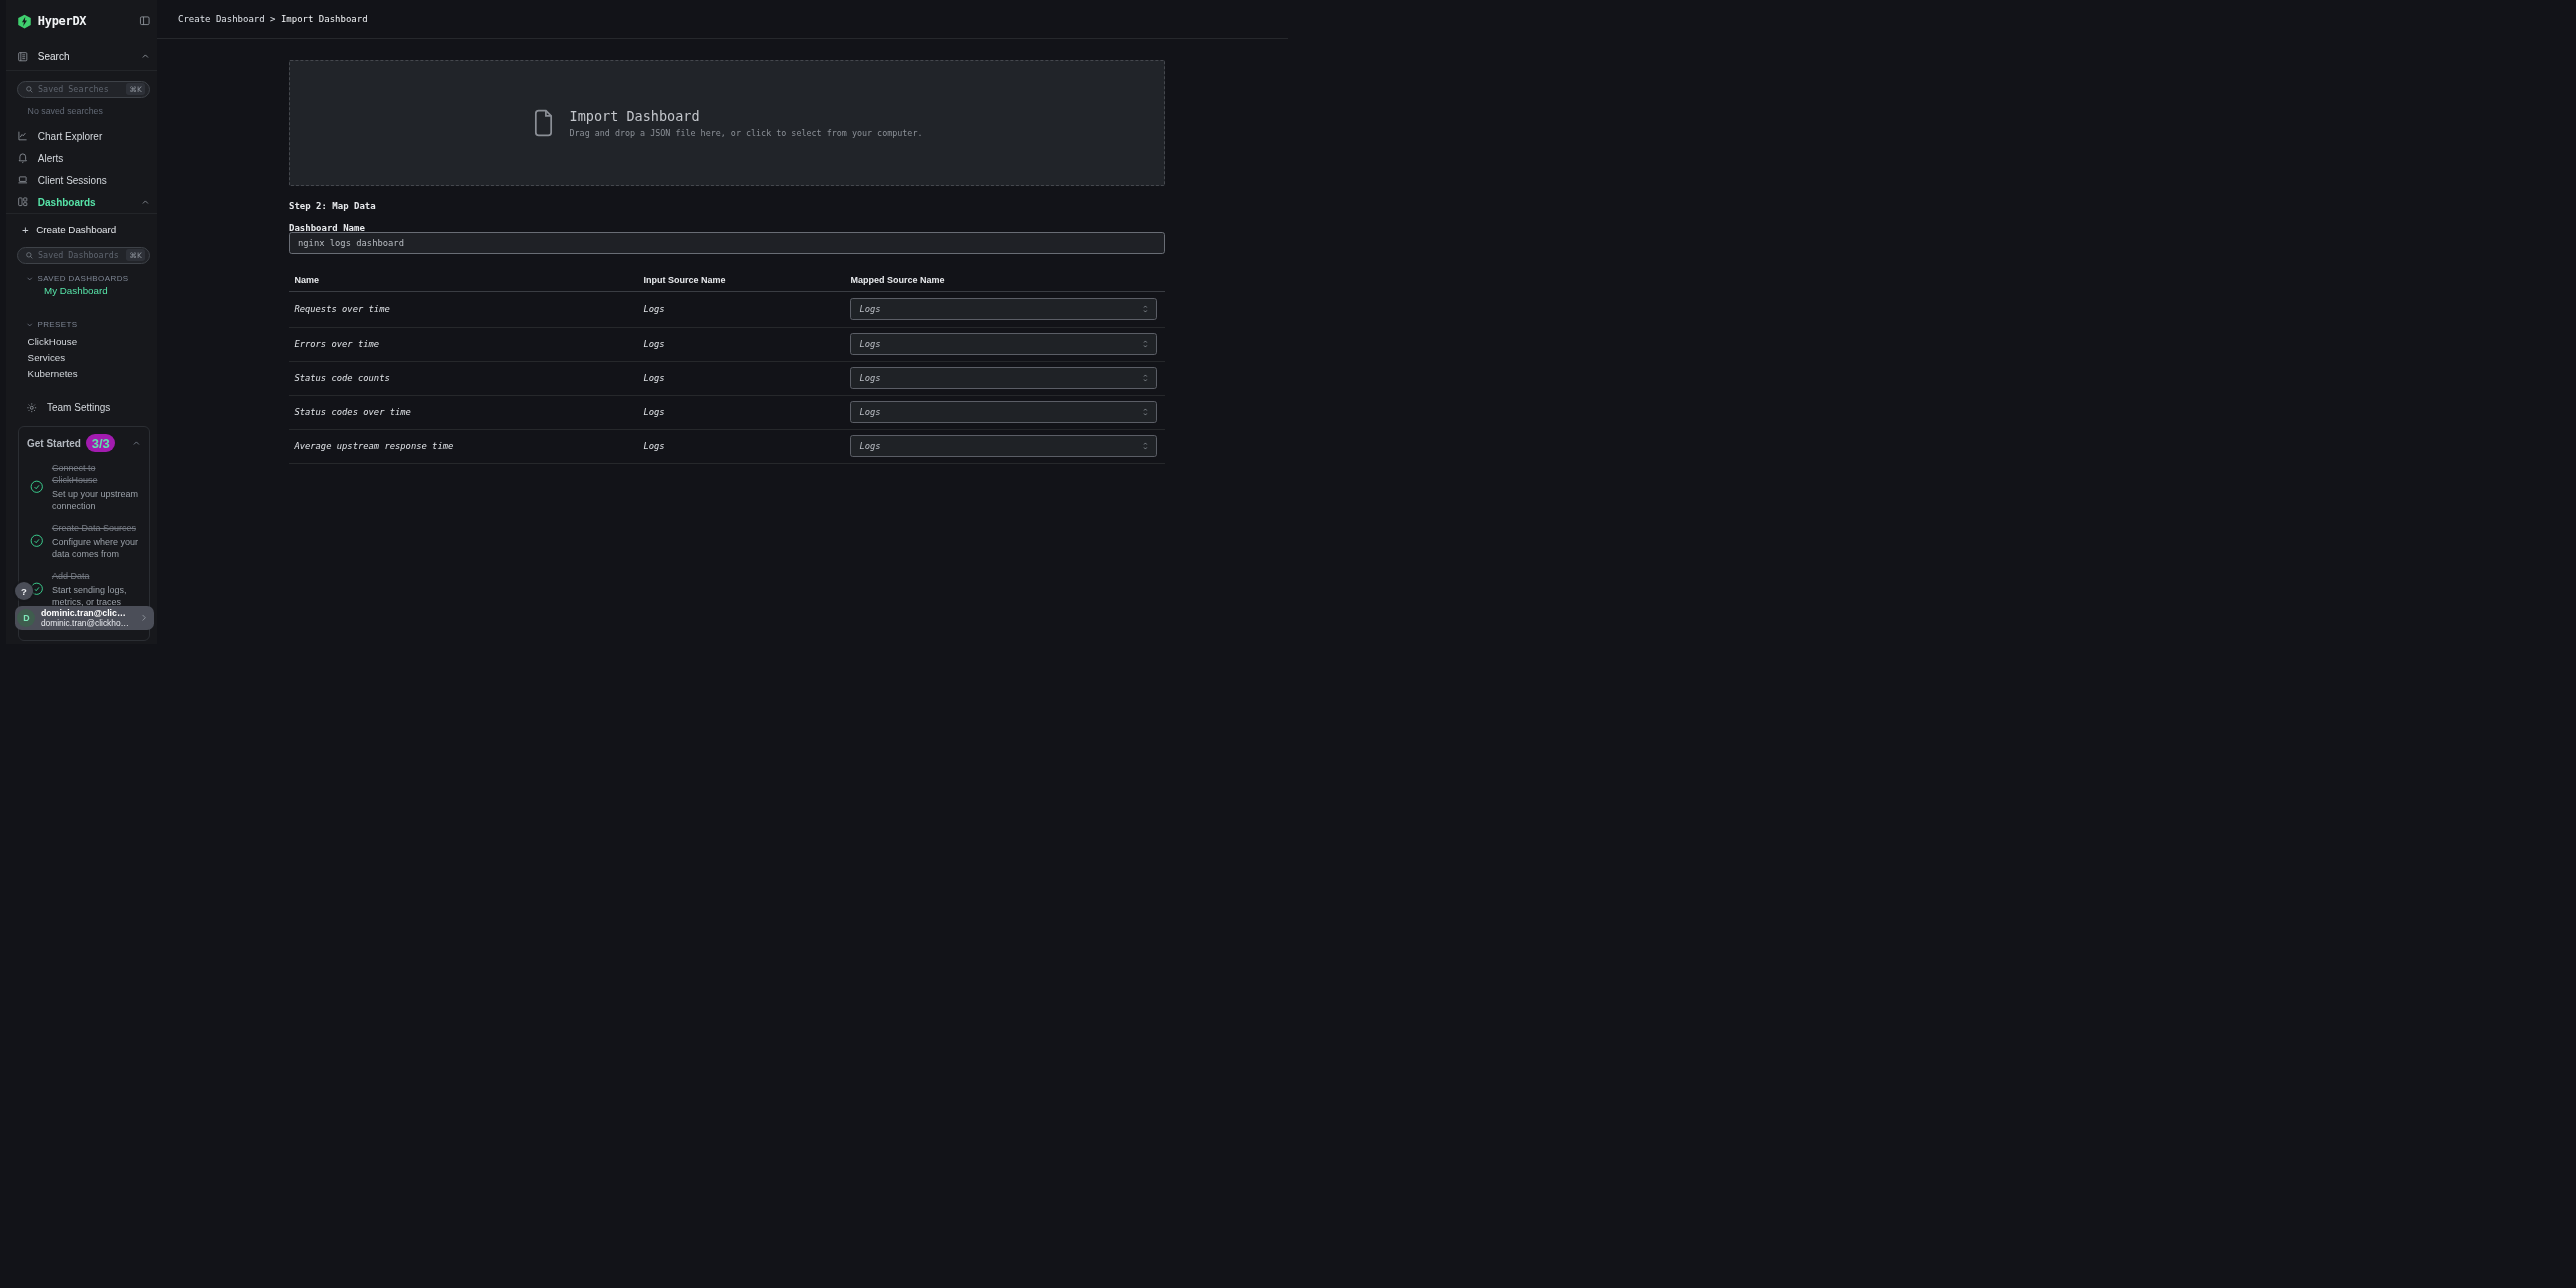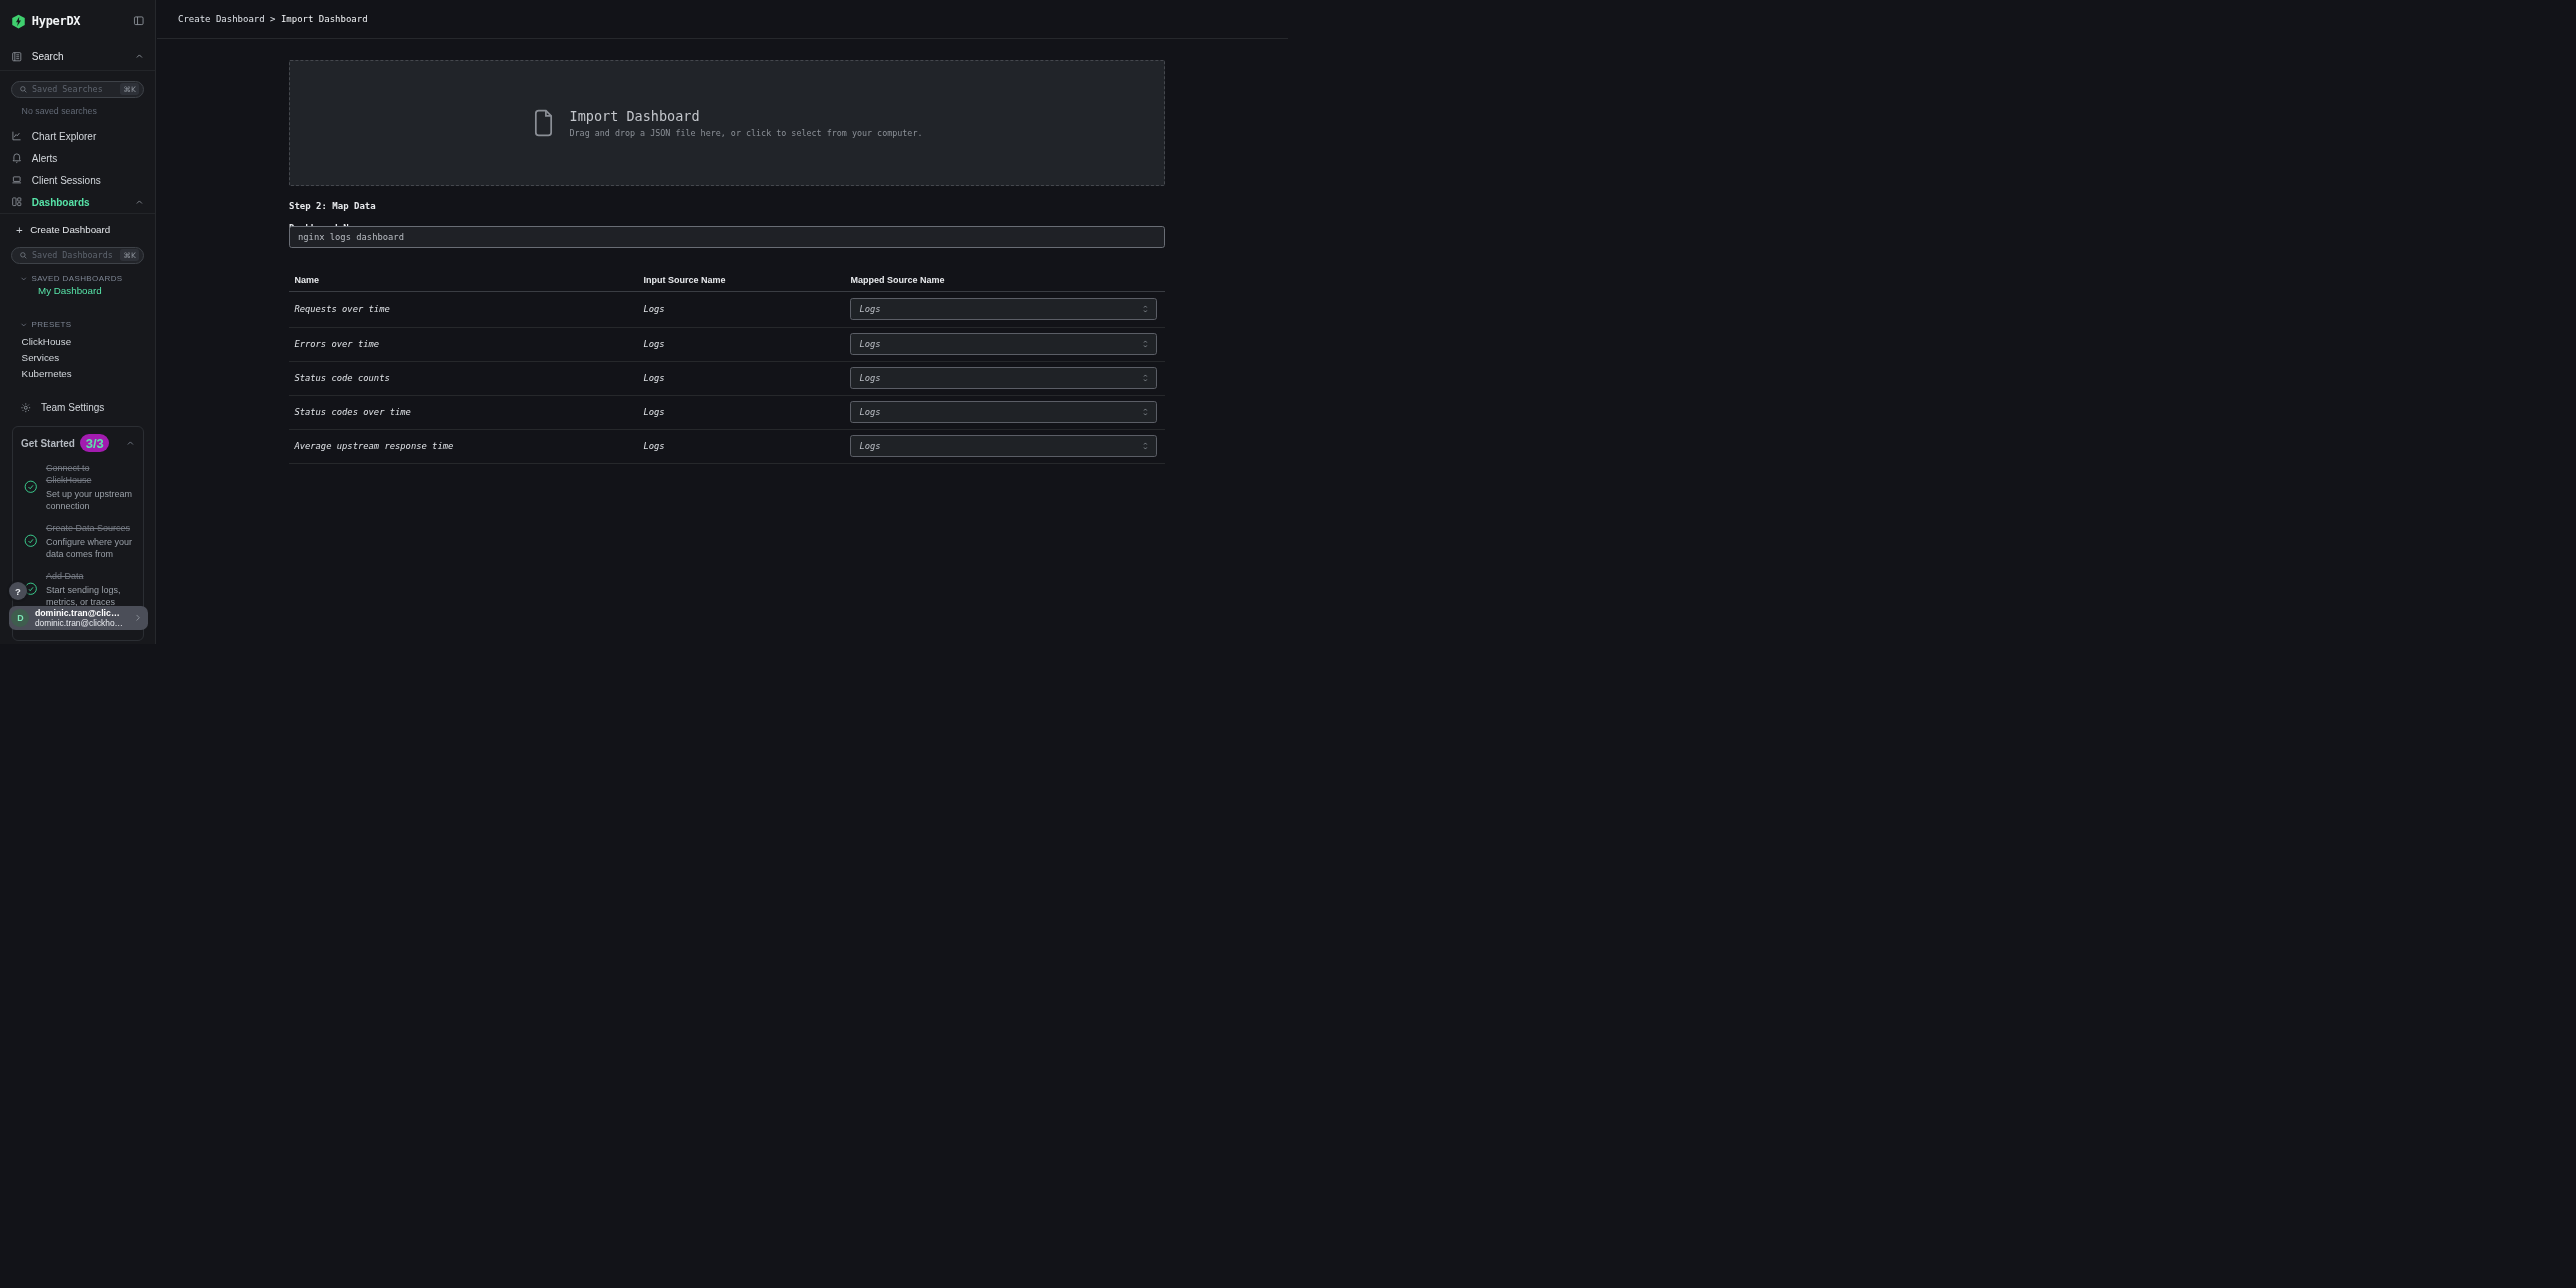--- a/index.html
+++ b/index.html
@@ -5,21 +5,21 @@
   * { margin:0; padding:0; box-sizing:border-box; }
   html,body { width:1288px; height:644px; }
   body {
     background:#121318; color:#d6d9de;
     font-family:"Liberation Sans","DejaVu Sans",sans-serif;
     overflow:hidden; position:relative;
   }
   .mono { font-family:"DejaVu Sans Mono","Liberation Mono",monospace; }
 
   
-  .sidebar { position:absolute; left:0; top:0; width:156px; height:644px;
+  .sidebar { position:absolute; left:6px; top:0; width:156px; height:644px;
     background:#17181c; border-right:0.7px solid #26282c; }
   .logo-row { height:42px; display:flex; align-items:center; padding:0 10.8px; }
   .logo-mark { width:15px; height:15px; flex:0 0 auto; }
   .logo-text { font-family:"DejaVu Sans Mono","Liberation Mono",monospace;
     font-weight:bold; font-size:12px; color:#f2f4f6; margin-left:6px; letter-spacing:-0.3px; }
   .panel-toggle { margin-left:auto; color:#9aa0a8; cursor:pointer; display:flex; }
 
   .section-header { height:29px; display:flex; align-items:center; padding:1.4px 10.8px 0;
     border-bottom:0.7px solid #232529; }
   .section-header .lbl { font-size:10px; color:#e3e6ea; margin-left:9.5px; }
@@ -101,21 +101,21 @@
     background:#212429; border:0.7px dashed #45484e; border-radius:1.4px;
     display:flex; align-items:center; justify-content:center; cursor:pointer; }
   .dz-inner { display:flex; align-items:center; }
   .dz-icon { color:#8b8f96; flex:0 0 auto; }
   .dz-texts { margin-left:15px; }
   .dz-title { font-size:13.5px; color:#c3c6cb; }
   .dz-sub { font-size:8.4px; color:#8b9097; margin-top:4.7px; }
 
   .step-heading { position:absolute; left:132px; top:201px; font-size:9px; font-weight:bold; color:#e8eaed; }
   .field-label { position:absolute; left:132px; top:223px; font-size:9px; font-weight:bold; color:#e8eaed;text-align:center; }
-  .name-input { position:absolute; left:132px; top:226px; width:876px; height:21.6px;
+  .name-input { position:absolute; left:132px; top:232px; width:876px; height:21.6px;
     background:#1f2126; border:0.7px solid #696d75; border-radius:2.7px; color:#b9bdc3;
     font-size:8.8px; padding:0 8px; outline:none;
     font-family:"DejaVu Sans Mono","Liberation Mono",monospace; }
 
   .map-table { position:absolute; left:132px; top:270px; width:876px; }
   .t-head { display:grid; grid-template-columns:349px 207px 320px; height:21.6px; align-items:center;
     border-bottom:0.7px solid #3a3d43; padding-left:5.4px; }
   .t-head .th { font-size:9px; font-weight:bold; color:#e8eaed; }
   .t-row { display:grid; grid-template-columns:349px 207px 320px; height:34px; align-items:center;
     border-bottom:0.7px solid #26282b; padding-left:5.4px;font-style:italic; }

